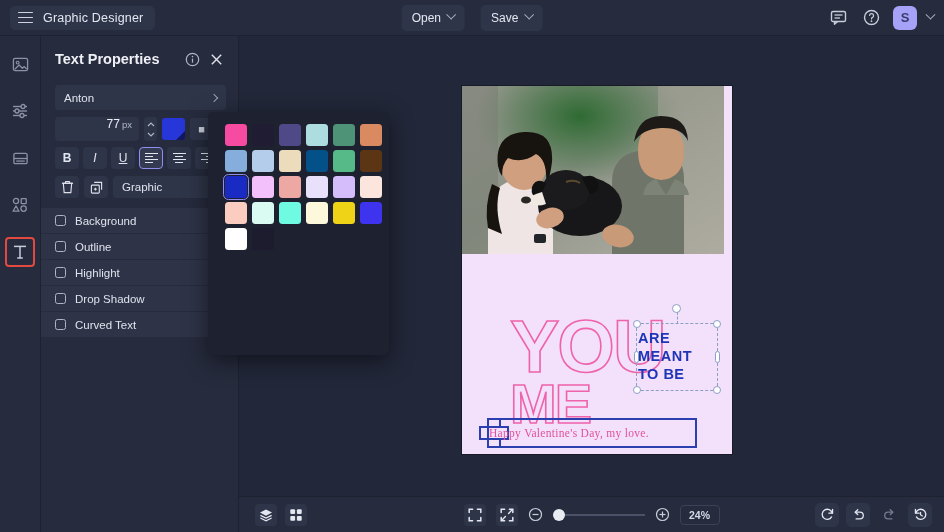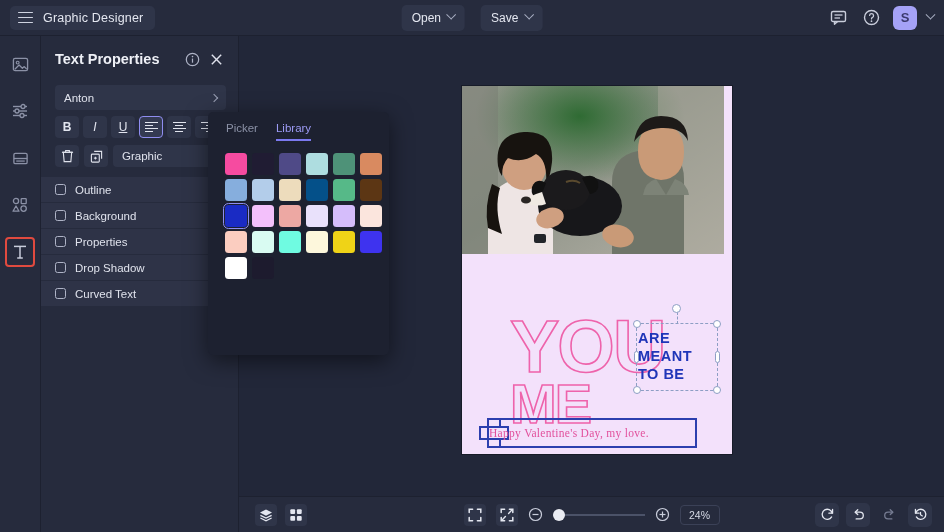--- a/index.html
+++ b/index.html
@@ -228,21 +228,21 @@
     background: #262b3d; border-top: 1px solid #1d2130;
     display: flex; align-items: center;
   }
   .bb-left { display: flex; gap: 8px; margin-left: 16px; }
   .bb-btn {
     width: 22px; height: 22px; background: #2f3549; border-radius: 4px;
     display: flex; align-items: center; justify-content: center; cursor: pointer;
   }
   .bb-center {
     position: absolute; left: 50%; transform: translateX(-50%);
-    display: flex; align-items: center; gap: 10px;
+    display: flex; align-items: center; gap: 10px; font-weight: bold;
   }
   .zoom-slider { width: 92px; height: 2px; background: #4b5268; position: relative; }
   .zoom-knob { position: absolute; left: 0; top: -5px; width: 12px; height: 12px;
                border-radius: 50%; background: #e9ebf2; cursor: pointer; }
   .zoom-val {
     min-width: 40px; height: 20px; border: 1px solid #3b4157; border-radius: 4px;
     color: #d6dae6; font-size: 10.5px; display: flex; align-items: center;
     justify-content: center; cursor: pointer;
   }
   .bb-right { position: absolute; right: 12px; display: flex; gap: 7px; }
@@ -358,20 +358,36 @@
           <line x1="13" y1="3" x2="3" y2="13" stroke="#dfe2ec" stroke-width="1.5"></line>
         </svg>
       </button>
     </div>
 
     <div class="field">
       <span class="field-label">Anton</span>
       <span class="chev-r"></span>
     </div>
 
+    <div class="row-size">
+      <div class="size-input">
+        <span class="size-val">77</span>
+        <span class="size-unit">px</span>
+      </div>
+      <div class="spin">
+        <svg width="8" height="5" viewBox="0 0 8 5">
+            <path d="M1 4 L4 1 L7 4" fill="none" stroke="#aeb3c6" stroke-width="1.2"></path>
+          </svg>
+        <svg width="8" height="5" viewBox="0 0 8 5">
+            <path d="M1 1 L4 4 L7 1" fill="none" stroke="#aeb3c6" stroke-width="1.2"></path>
+          </svg>
+      </div>
+      <div class="sw" id="text-color-swatch" style="background: rgb(39, 54, 216);"></div>
+      <div class="sw2">■</div>
+    </div>
 
     <div class="row-fmt">
       <div class="fbtn">
           <b>B</b>
         </div>
       <div class="fbtn">
           <i>I</i>
         </div>
       <div class="fbtn">
           <span class="u">U</span>
@@ -420,46 +436,42 @@
         </svg>
       </div>
       <div class="options-box">
         <span>Graphic</span>
       </div>
     </div>
 
     <div class="check-list" id="check-list">
         <div class="check-row">
           <span class="cbox"></span>
-          <span class="check-label">Outline</span>
+          <span class="check-label">Background</span>
         </div>
         <div class="check-row">
           <span class="cbox"></span>
-          <span class="check-label">Background</span>
+          <span class="check-label">Outline</span>
         </div>
         <div class="check-row">
           <span class="cbox"></span>
-          <span class="check-label">Properties</span>
+          <span class="check-label">Highlight</span>
         </div>
         <div class="check-row">
           <span class="cbox"></span>
           <span class="check-label">Drop Shadow</span>
         </div>
         <div class="check-row">
           <span class="cbox"></span>
           <span class="check-label">Curved Text</span>
         </div>
       </div>
   </div>
 
   <div class="popover">
-    <div class="pop-tabs">
-      <div class="pop-tab">Picker</div>
-      <div class="pop-tab active">Library</div>
-    </div>
     <div class="swatch-grid" id="swatch-grid">
         <div class="swatch" style="background: rgb(246, 75, 160);"></div>
         <div class="swatch" style="background: rgb(32, 28, 51);"></div>
         <div class="swatch" style="background: rgb(79, 74, 135);"></div>
         <div class="swatch" style="background: rgb(174, 221, 224);"></div>
         <div class="swatch" style="background: rgb(78, 146, 120);"></div>
         <div class="swatch" style="background: rgb(217, 138, 96);"></div>
         <div class="swatch" style="background: rgb(134, 174, 221);"></div>
         <div class="swatch" style="background: rgb(179, 205, 234);"></div>
         <div class="swatch" style="background: rgb(237, 220, 188);"></div>

